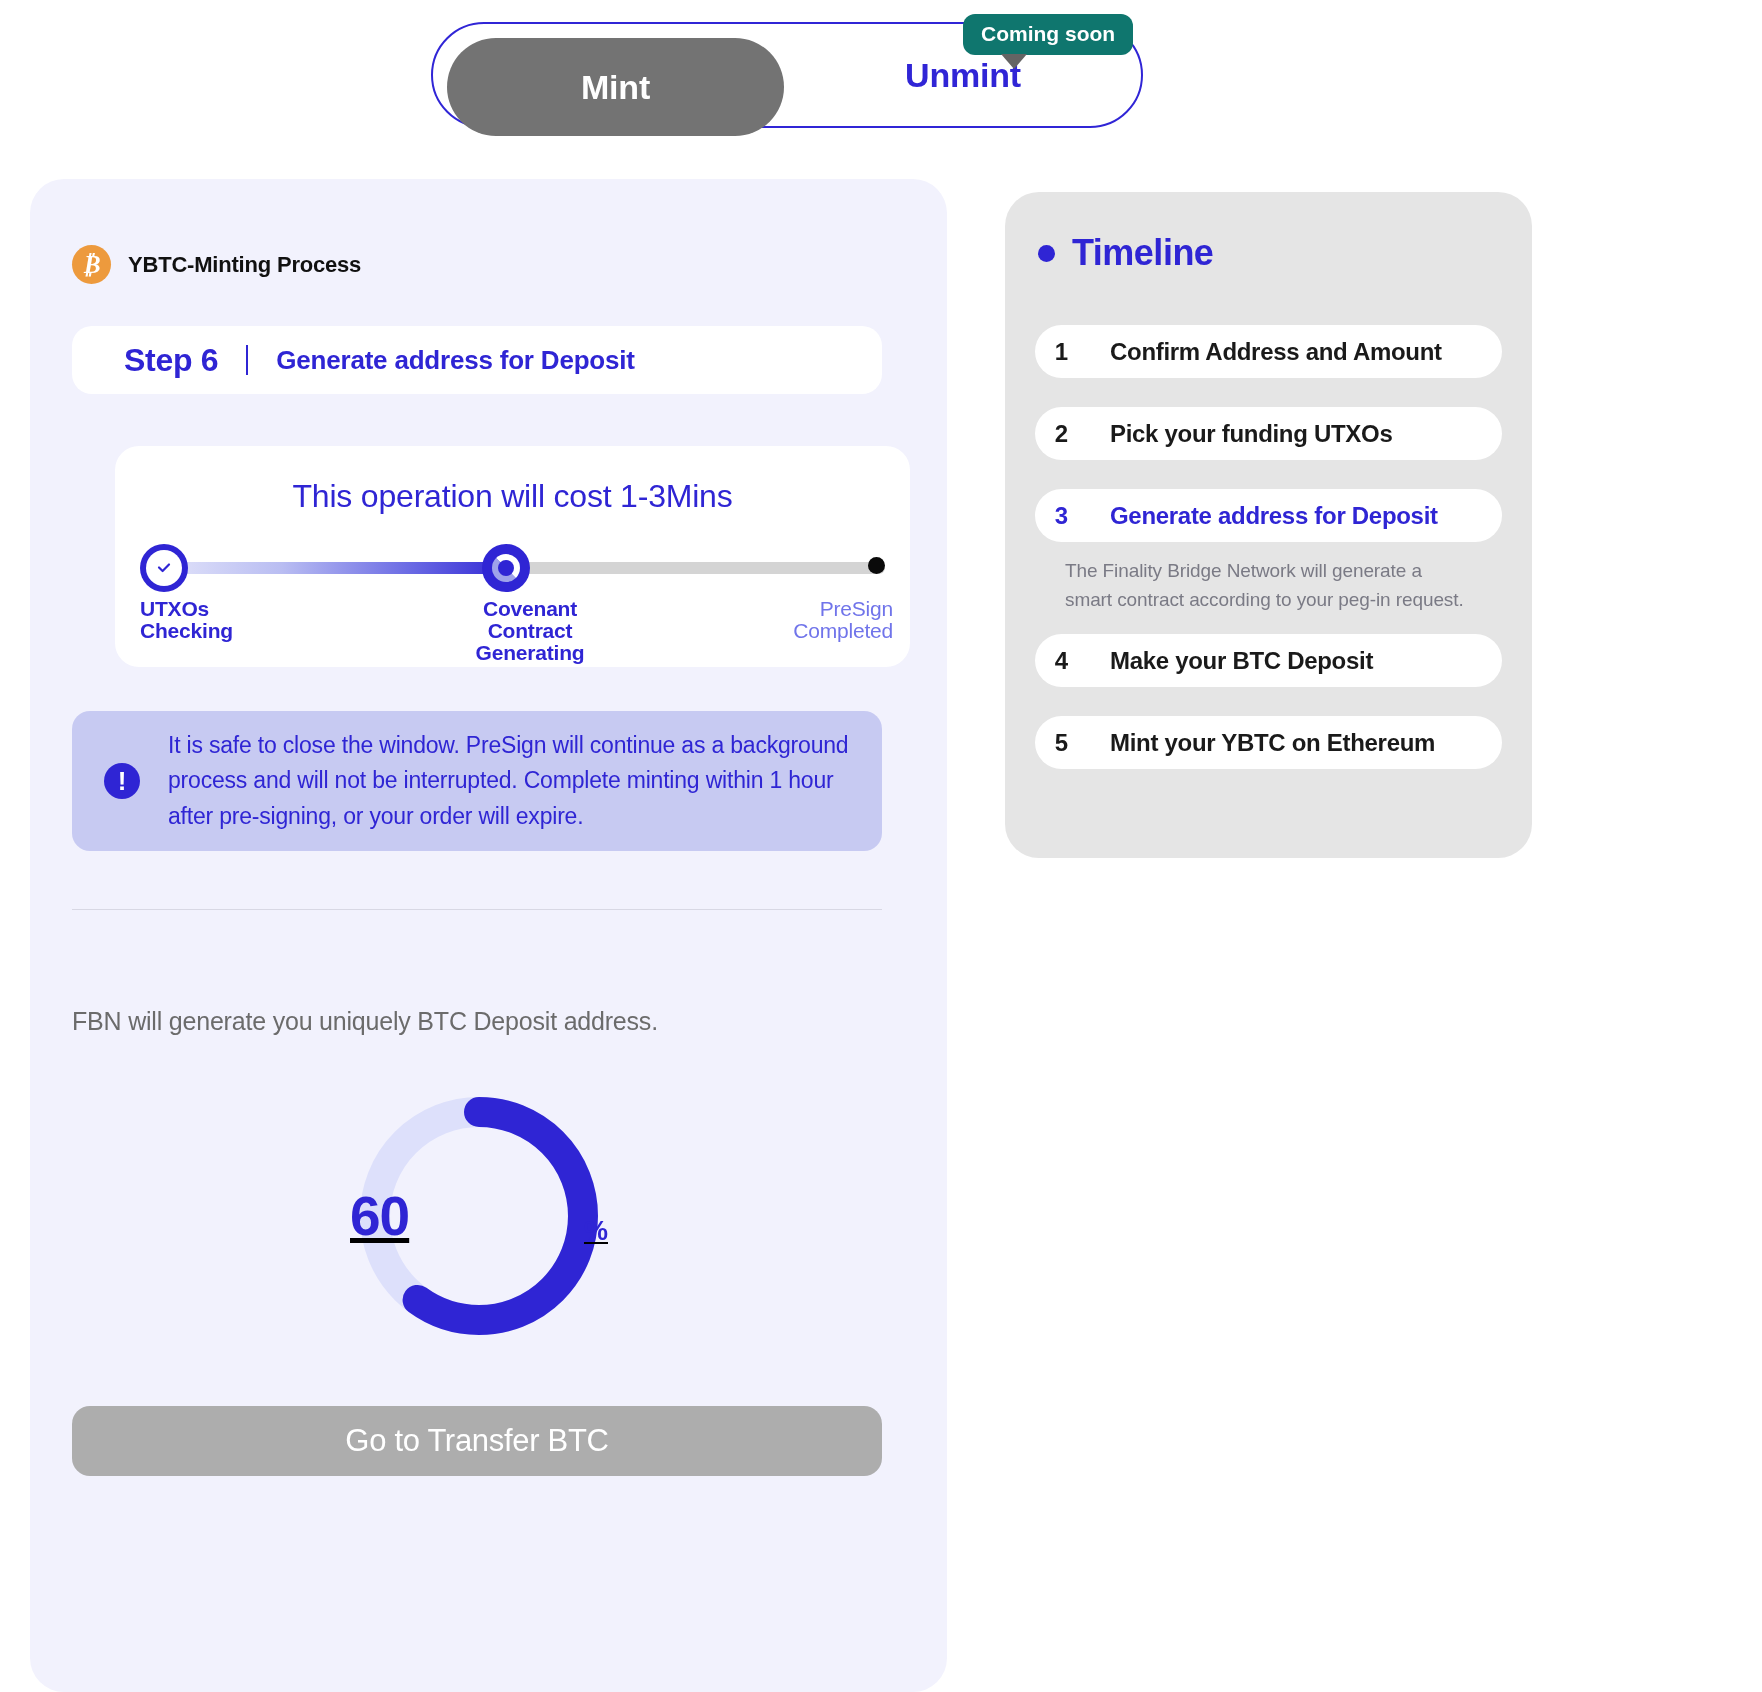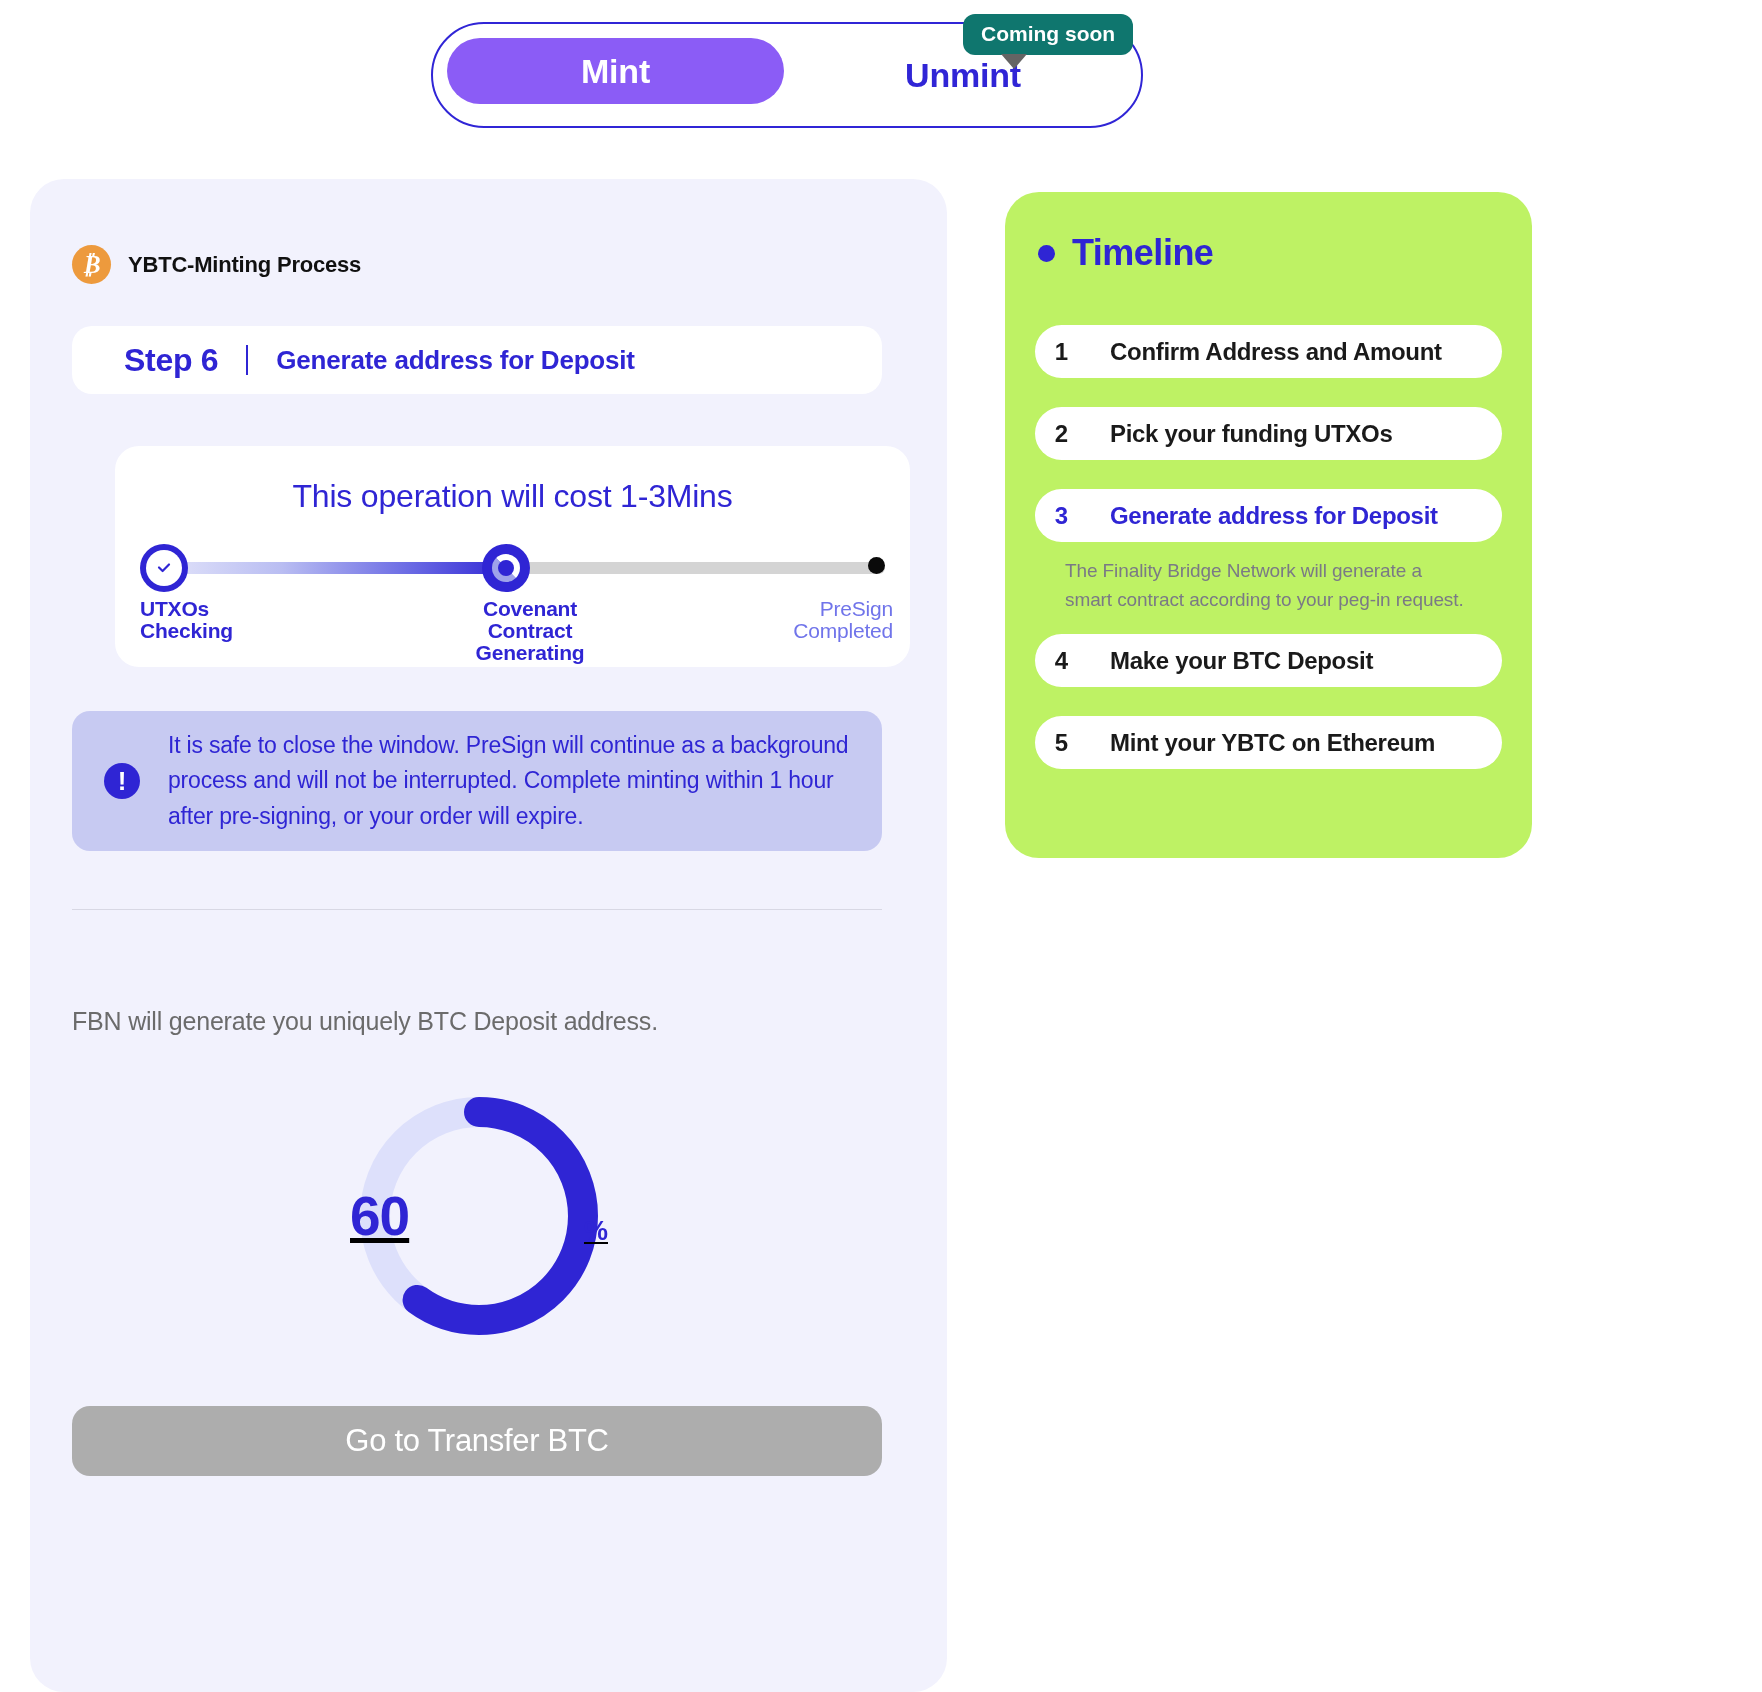--- a/index.html
+++ b/index.html
@@ -40,23 +40,23 @@
     color: #3025d6;
     border-radius: 53px;
     cursor: pointer;
     user-select: none;
   }
   .tab.active {
     position: absolute;
     left: 14px;
     top: 14px;
     width: 337px;
-    height: 66px;
+    height: 98px;
     flex: none;
-    background: #8b5cf6;
+    background: #737373;
     color: #ffffff;
   }
   .tab.second {
     position: absolute;
     right: 0;
     top: 0;
     width: 356px;
     height: 100%;
   }
   .coming-soon {
@@ -92,21 +92,21 @@
     height: 1513px;
     background: #f2f2fd;
     border-radius: 34px;
   }
   .right-card {
     position: absolute;
     left: 1005px;
     top: 192px;
     width: 527px;
     height: 666px;
-    background: #bef264;
+    background: #e5e5e5;
     border-radius: 34px;
   }
 
   
   .proc-head {
     position: absolute;
     left: 42px;
     top: 66px;
     display: flex;
     align-items: center;

